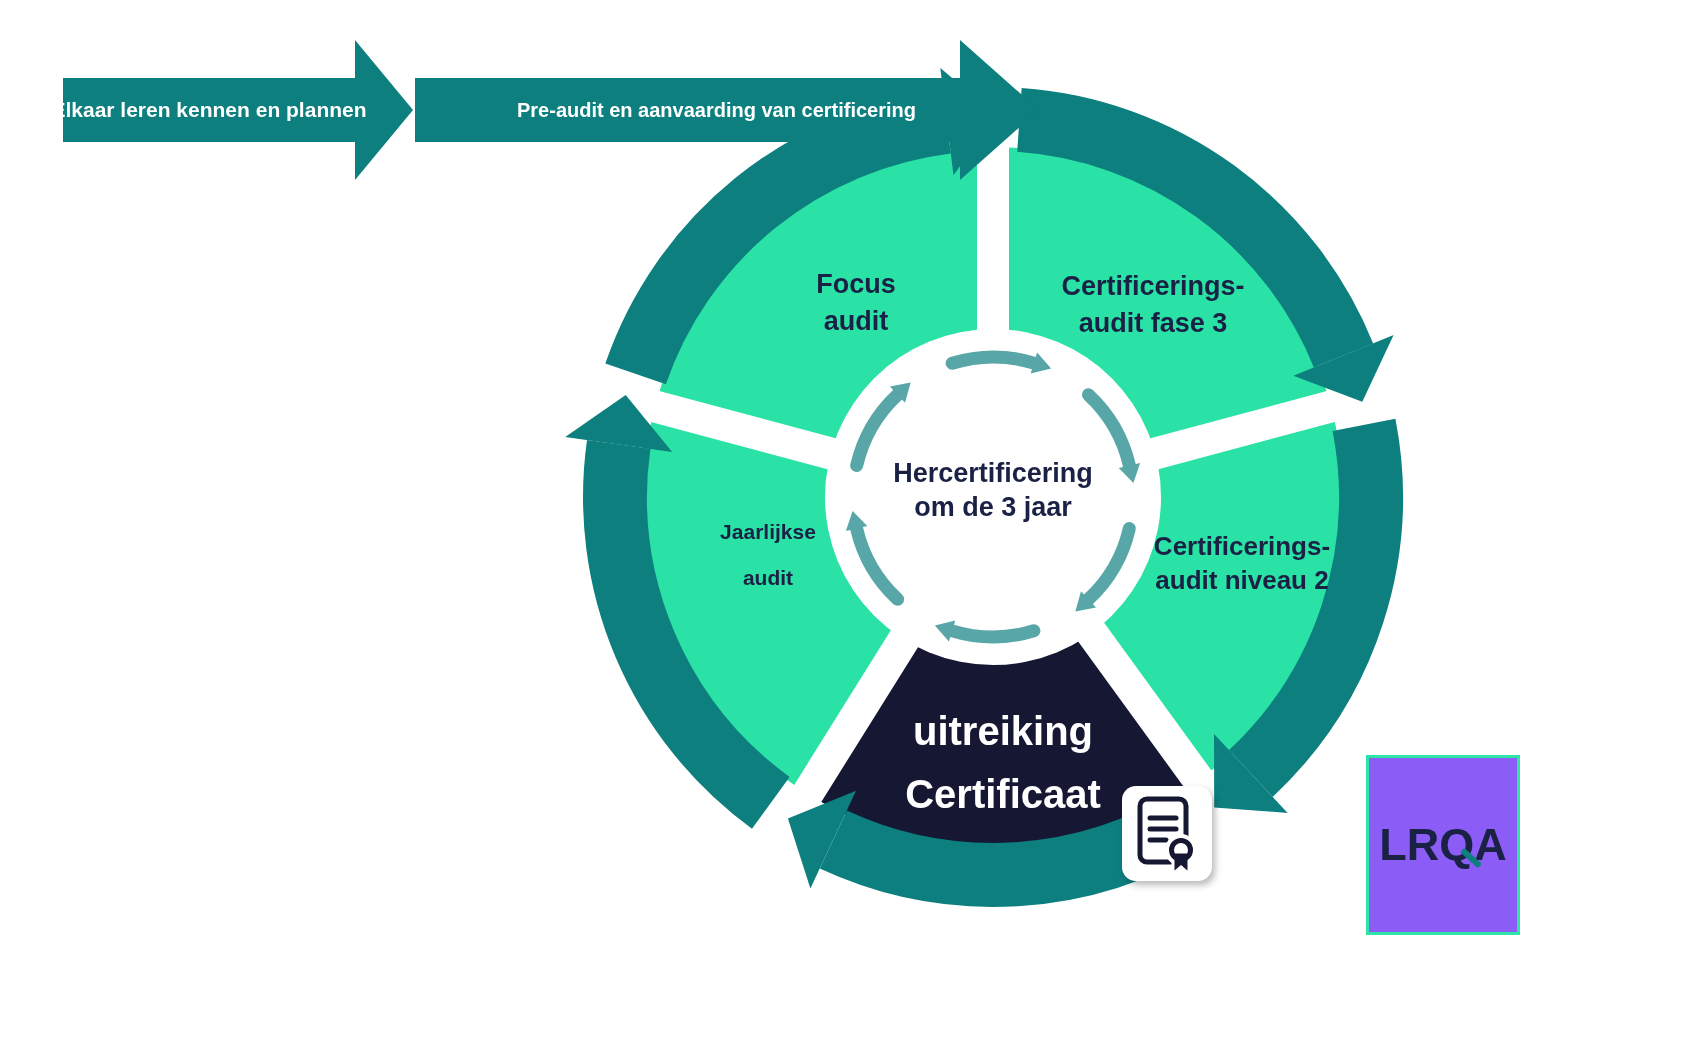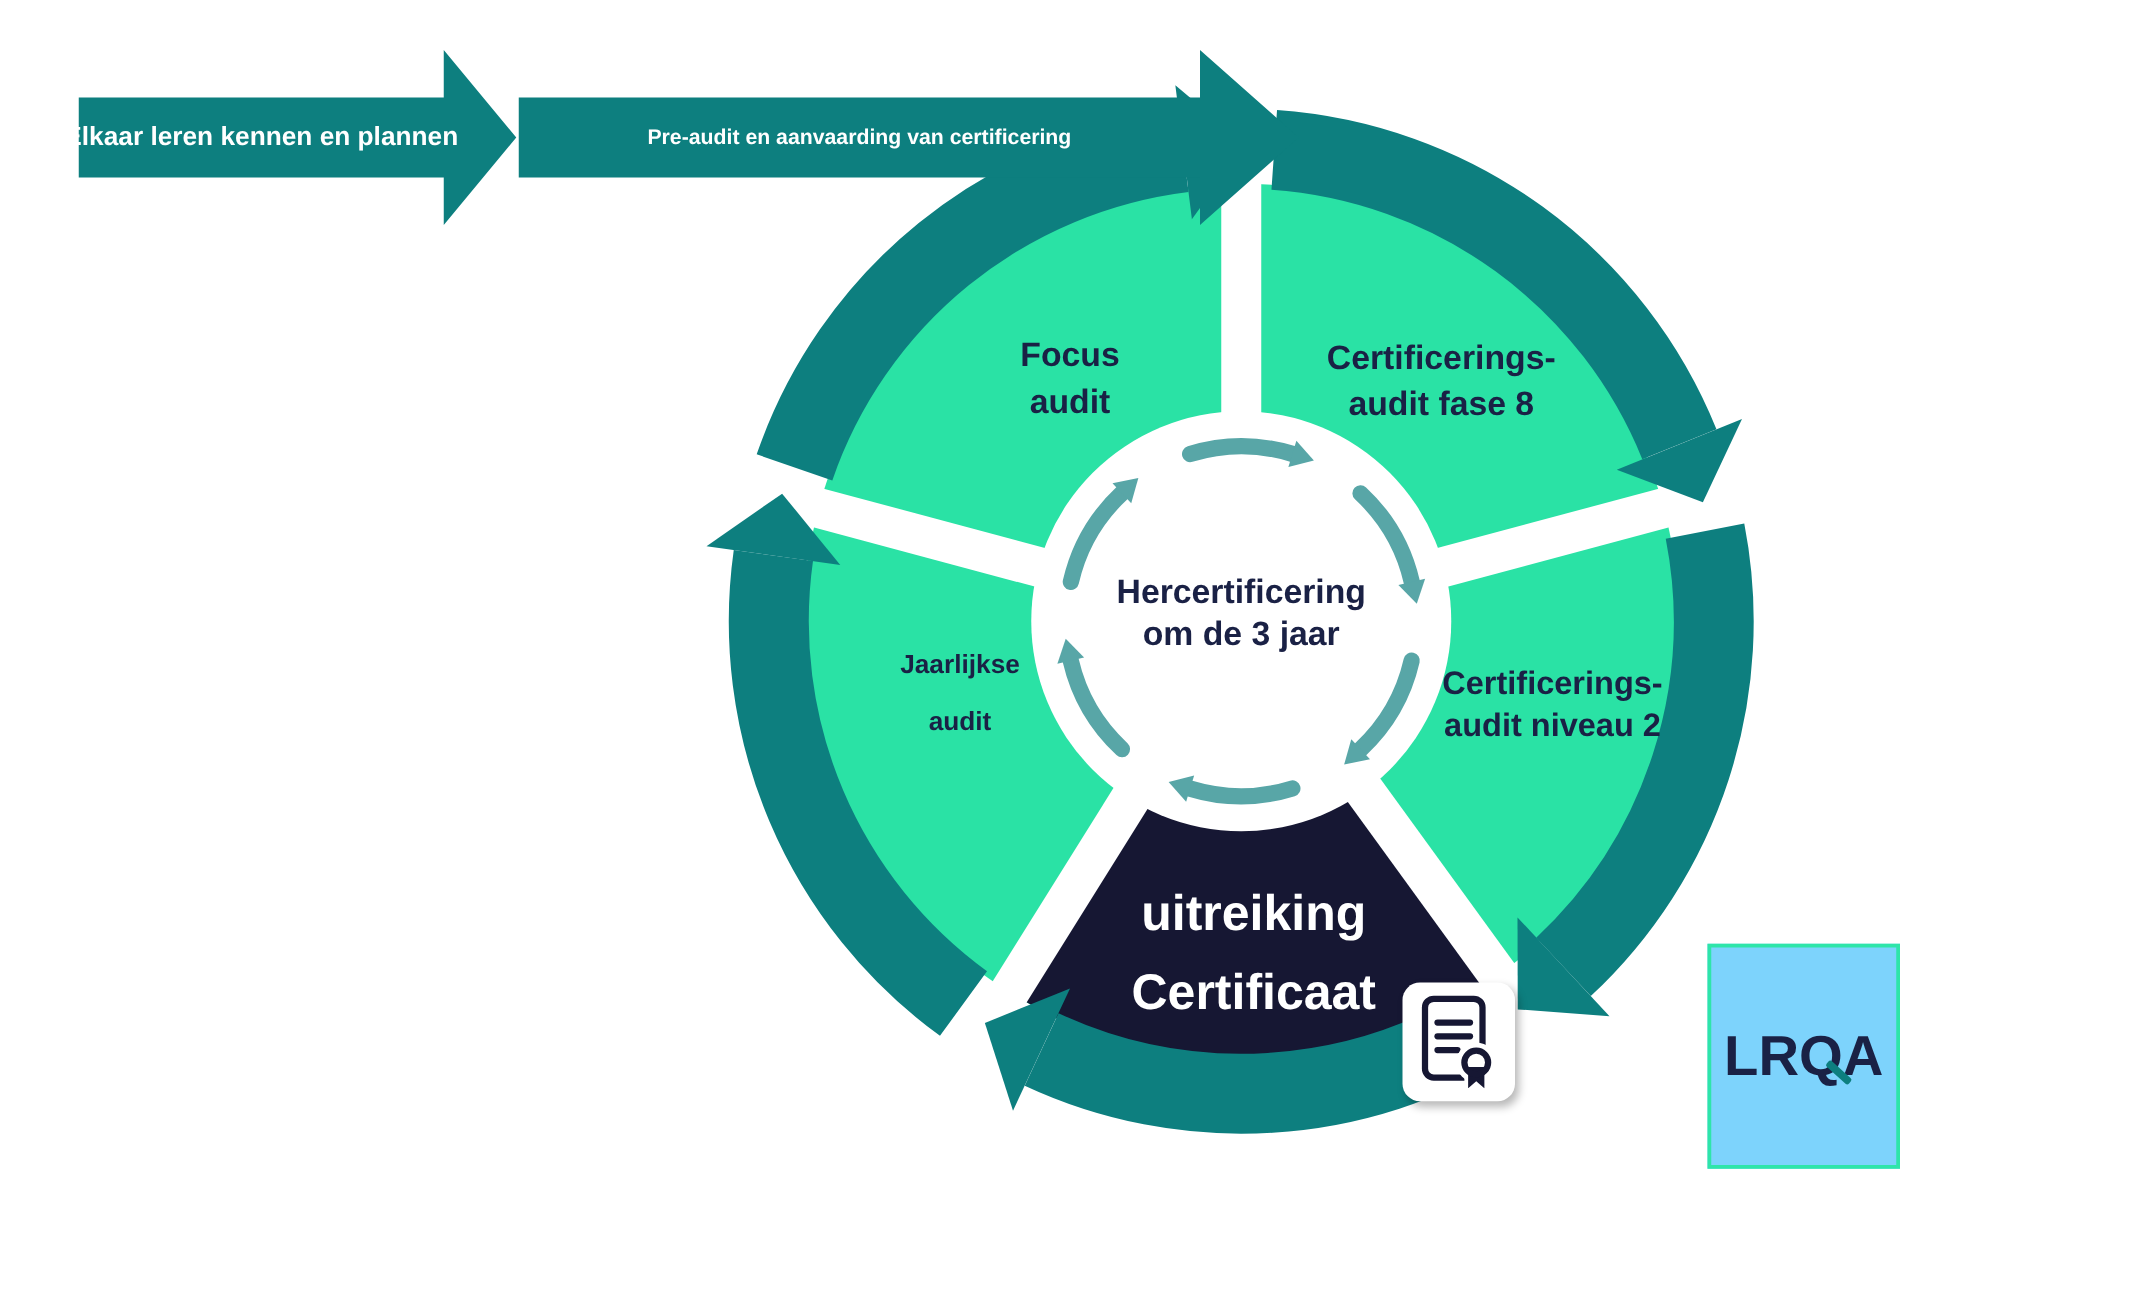--- a/index.html
+++ b/index.html
@@ -23,21 +23,21 @@
   .parrow{position:absolute;z-index:30;}
   .parrow svg{display:block;overflow:visible;}
   .parrow .arrow-label{
     position:absolute;top:38px;height:64px;left:0;
     display:flex;align-items:center;justify-content:center;
     color:#fff;font-weight:700;white-space:nowrap;
   }
   #arrow1{left:63px;top:40px;width:352px;height:140px;}
   #arrow1 .arrow-label{width:292px;font-size:21px;}
   #arrow2{left:415px;top:40px;width:624px;height:140px;}
-  #arrow2 .arrow-label{width:545px;font-size:17px;}
+  #arrow2 .arrow-label{width:545px;font-size:20px;margin-left:29px;}
 
   
   .cycle-svg{position:absolute;left:578px;top:82px;z-index:10;overflow:visible;}
   .ring{stroke-width:64;stroke-linecap:butt;}
   .sep{stroke-width:32;stroke-linecap:butt;}
   .spin-arc{stroke-width:13;stroke-linecap:round;}
 
   
   .seg-label{
     position:absolute;z-index:20;text-align:center;font-weight:700;
@@ -54,21 +54,21 @@
   
   .cert-badge{
     position:absolute;left:1122px;top:786px;width:90px;height:95px;z-index:40;
     background:#fff;border-radius:14px;box-shadow:3px 4px 7px rgba(0,0,0,.28);
   }
   .cert-badge svg{display:block;}
 
   
   .lrqa-box{
     position:absolute;left:1366px;top:755px;width:154px;height:180px;z-index:40;
-    background:#7dd3fc;border:3px solid var(--logo_border,#2ee5a9);
+    background:#8b5cf6;border:3px solid var(--logo_border,#2ee5a9);
     display:flex;align-items:center;justify-content:center;box-sizing:border-box;
   }
   .lrqa-text{font-size:45px;font-weight:700;color:var(--label_navy,#1a2145);letter-spacing:0;}
   .lrqa-accent{
     position:absolute;width:24px;height:6px;left:90px;top:97px;
     background:var(--teal,#0d7f7f);transform:rotate(42deg);border-radius:2px;
   }
 </style>
 </head>
 <body>
@@ -121,21 +121,21 @@
     </g>
   </svg>
 
   <div class="seg-label" id="lbl-focus">
     <span>Focus</span>
     <span>audit</span>
   </div>
 
   <div class="seg-label" id="lbl-fase1">
     <span>Certificerings-</span>
-    <span>audit fase 8</span>
+    <span>audit fase 3</span>
   </div>
 
   <div class="seg-label" id="lbl-niveau2">
     <span>Certificerings-</span>
     <span>audit niveau 2</span>
   </div>
 
   <div class="seg-label" id="lbl-jaarlijkse">
     <span>Jaarlijkse</span>
     <span>audit</span>

